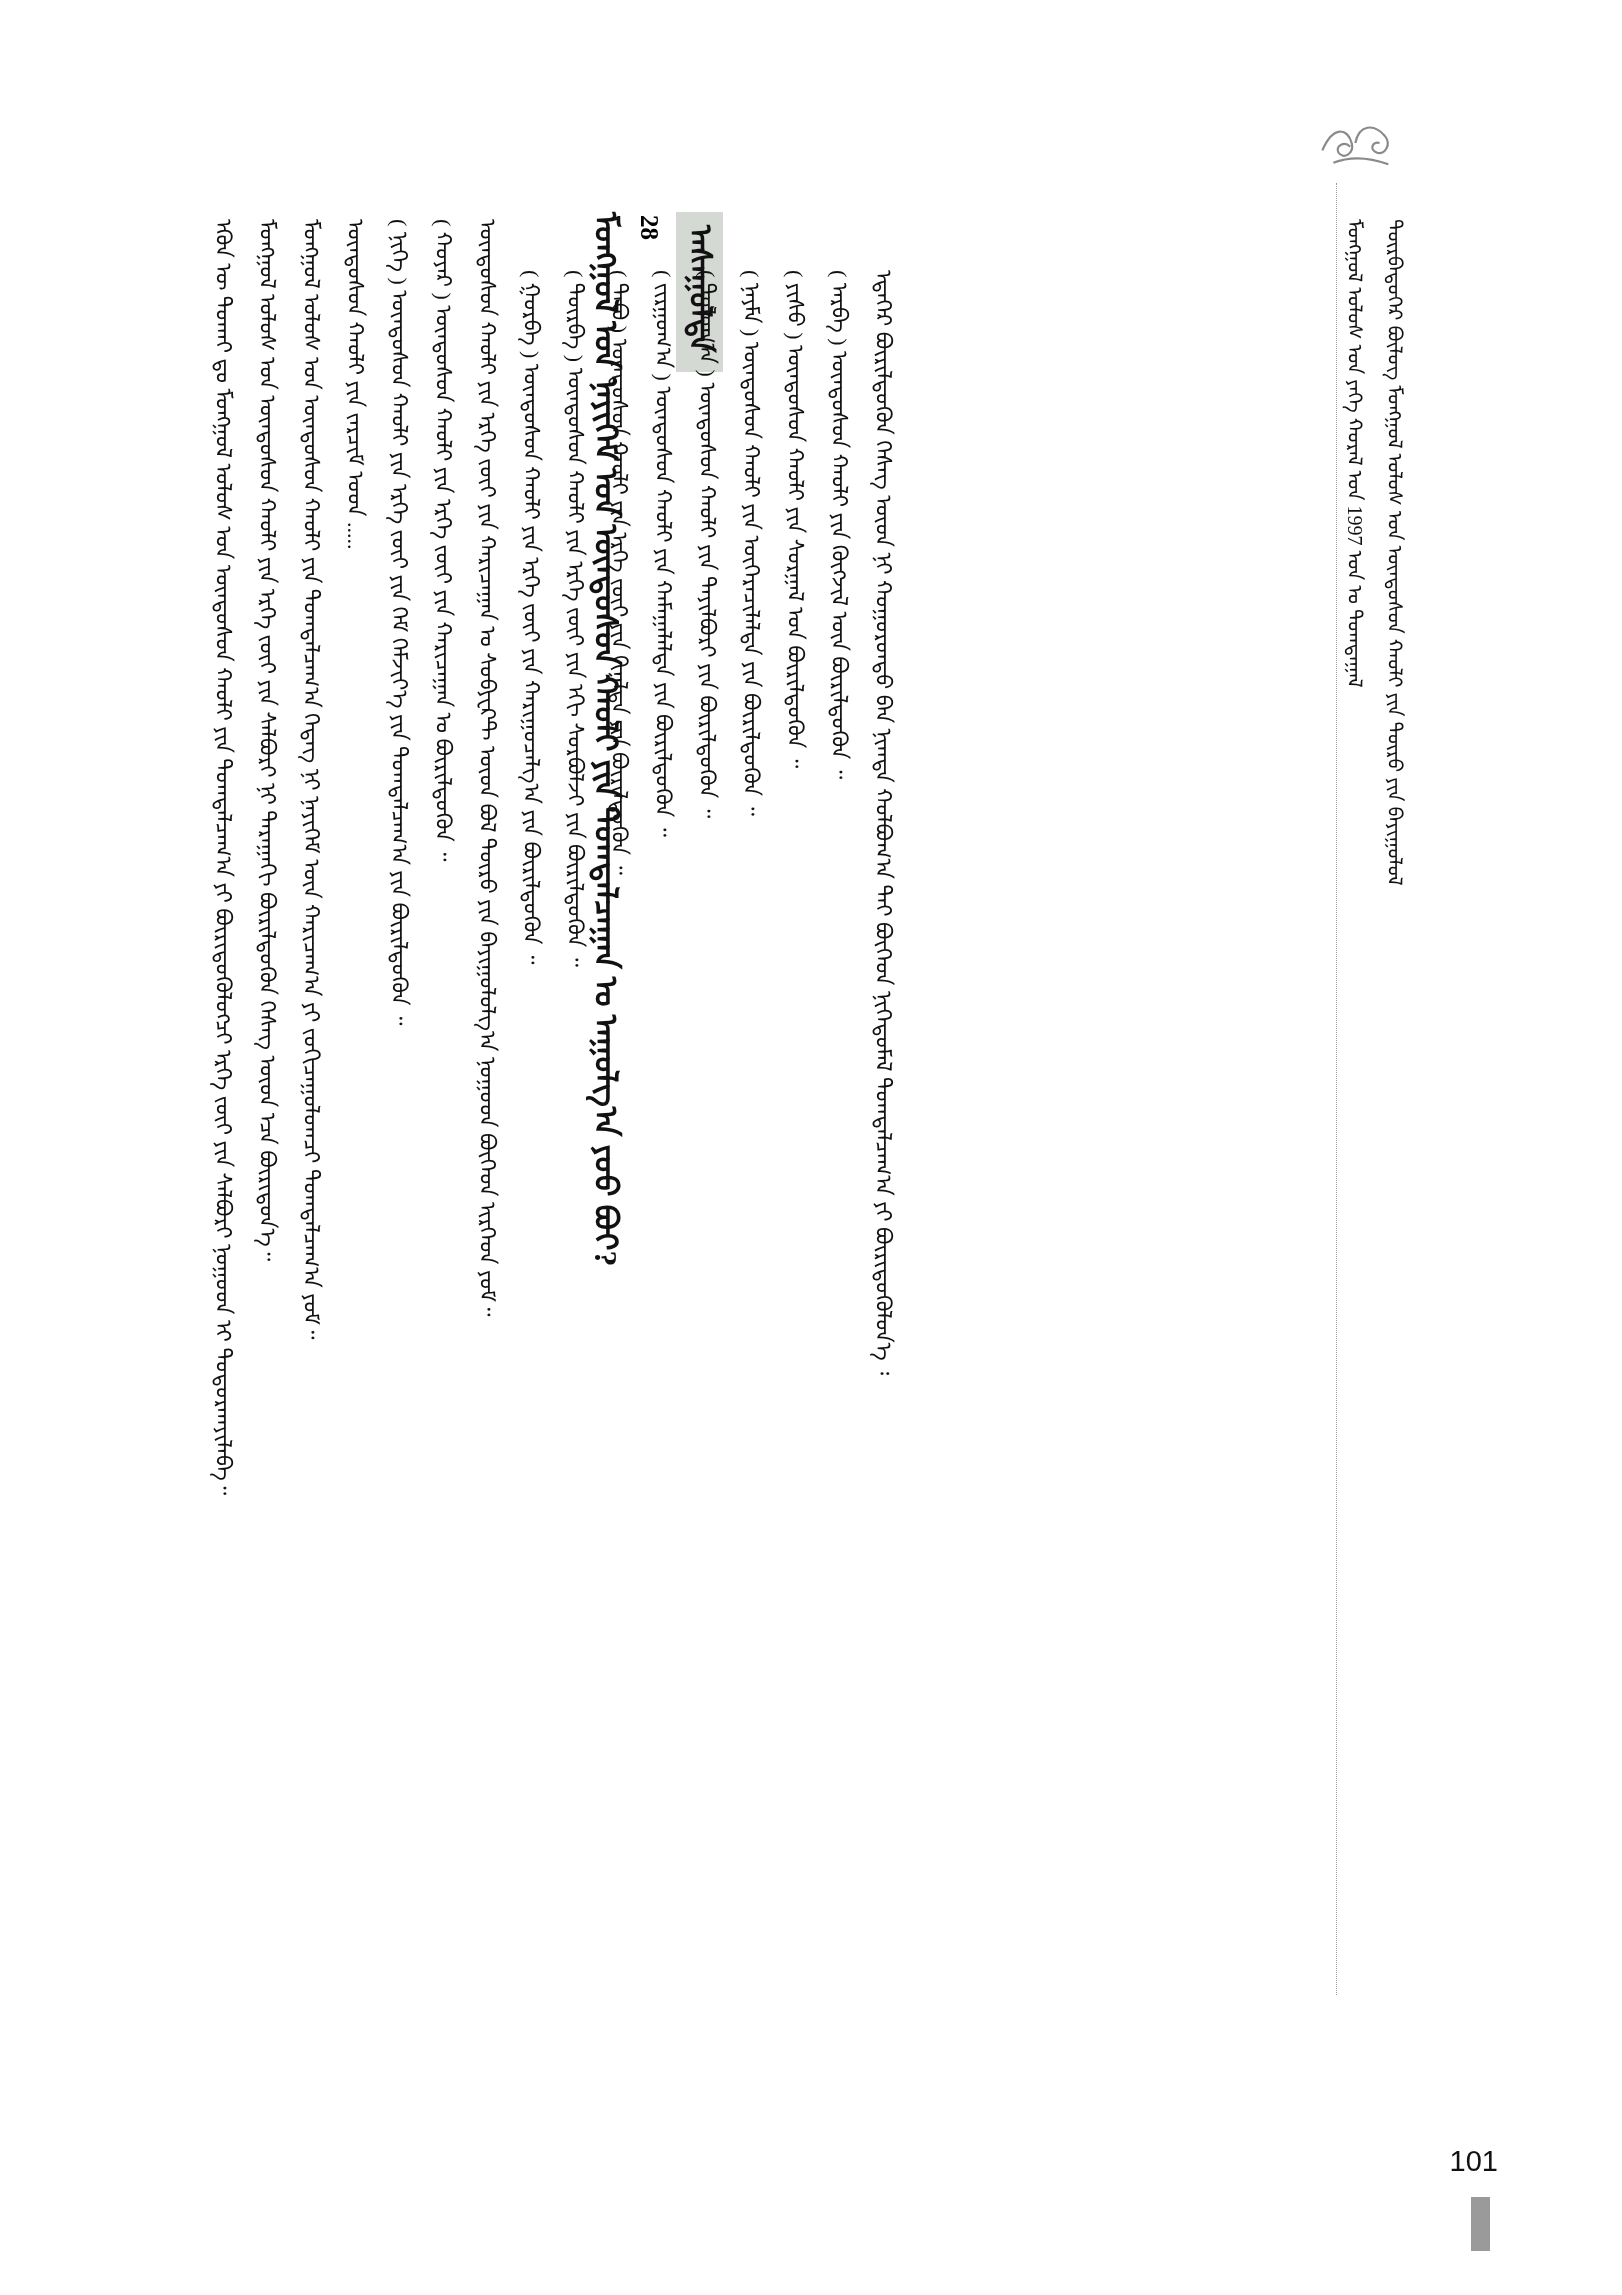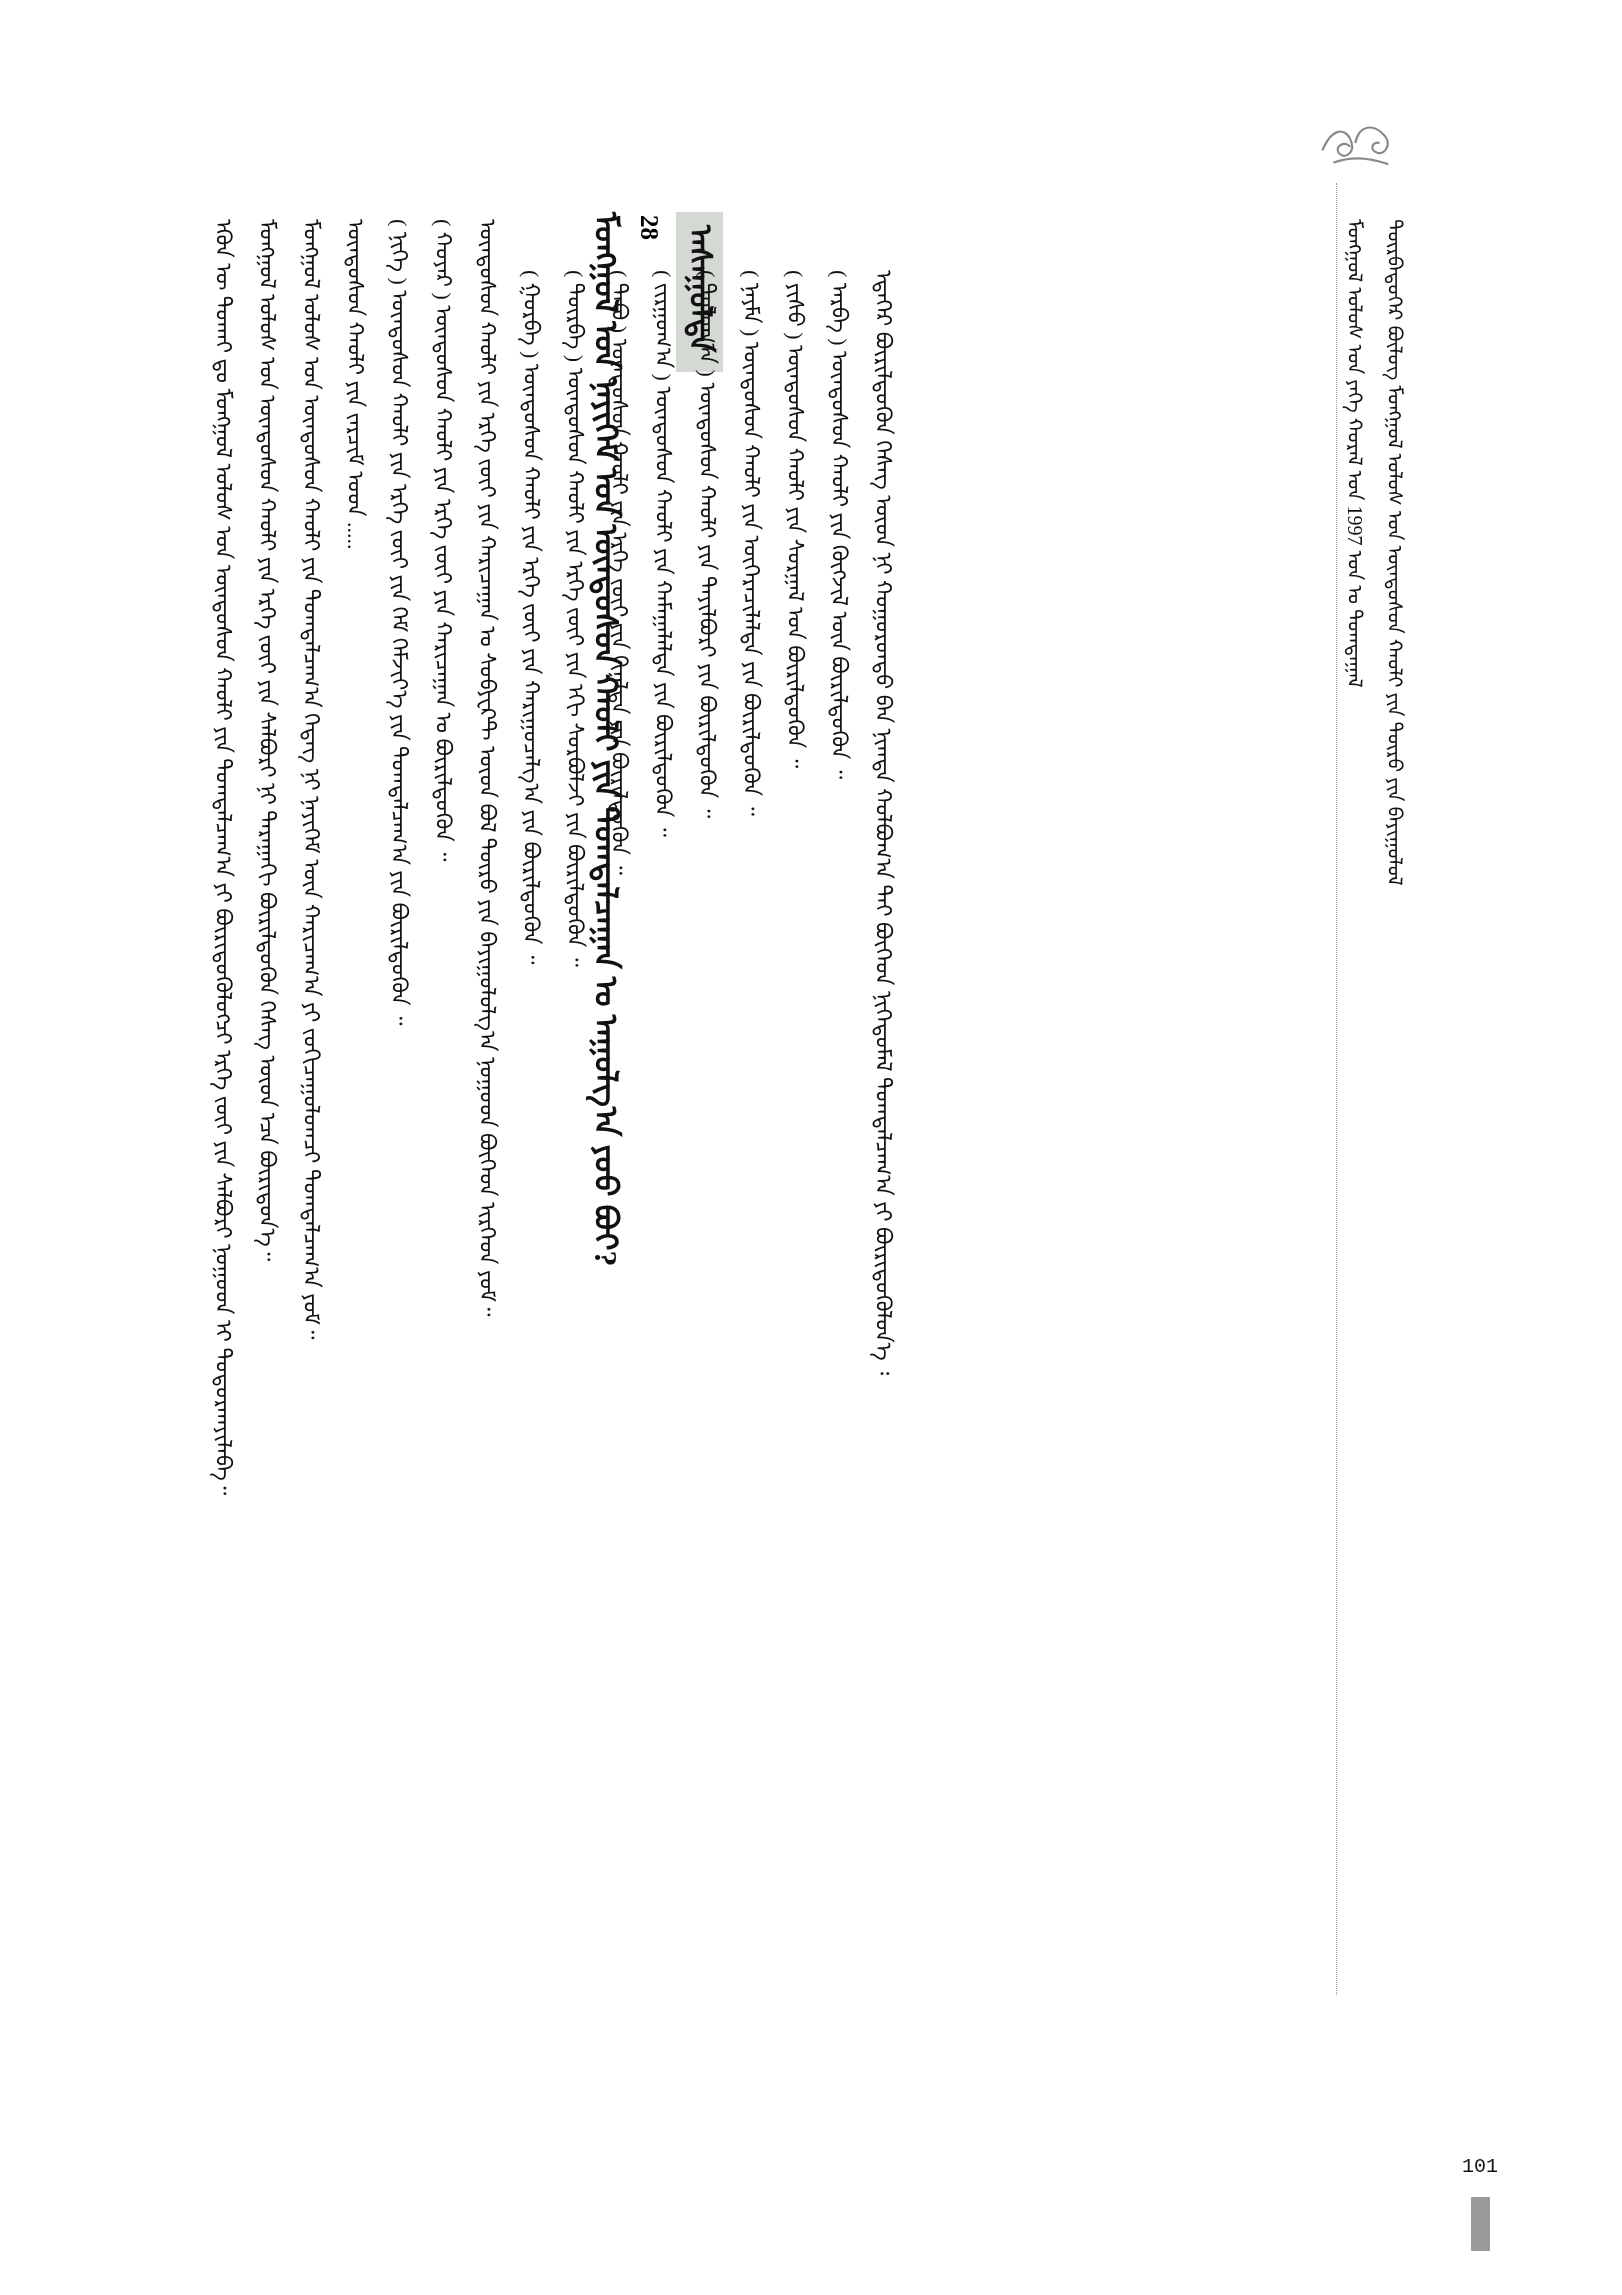--- a/index.html
+++ b/index.html
@@ -126,22 +126,22 @@
   }
   .col.indent .vtext {
     padding-top: 51px;
   }
 
   
   .folio {
     position: absolute;
     bottom: 117px;
     right: 124px;
-    font-size: 20px;
-    font-family: Liberation Mono, monospace;
+    font-size: 29px;
+    font-family: Liberation Sans, sans-serif;
     color: #111;
   }
   .folio-bar {
     position: absolute;
     bottom: 44px;
     right: 132px;
     width: 19px;
     height: 54px;
     background: #9a9a9a;
   }

